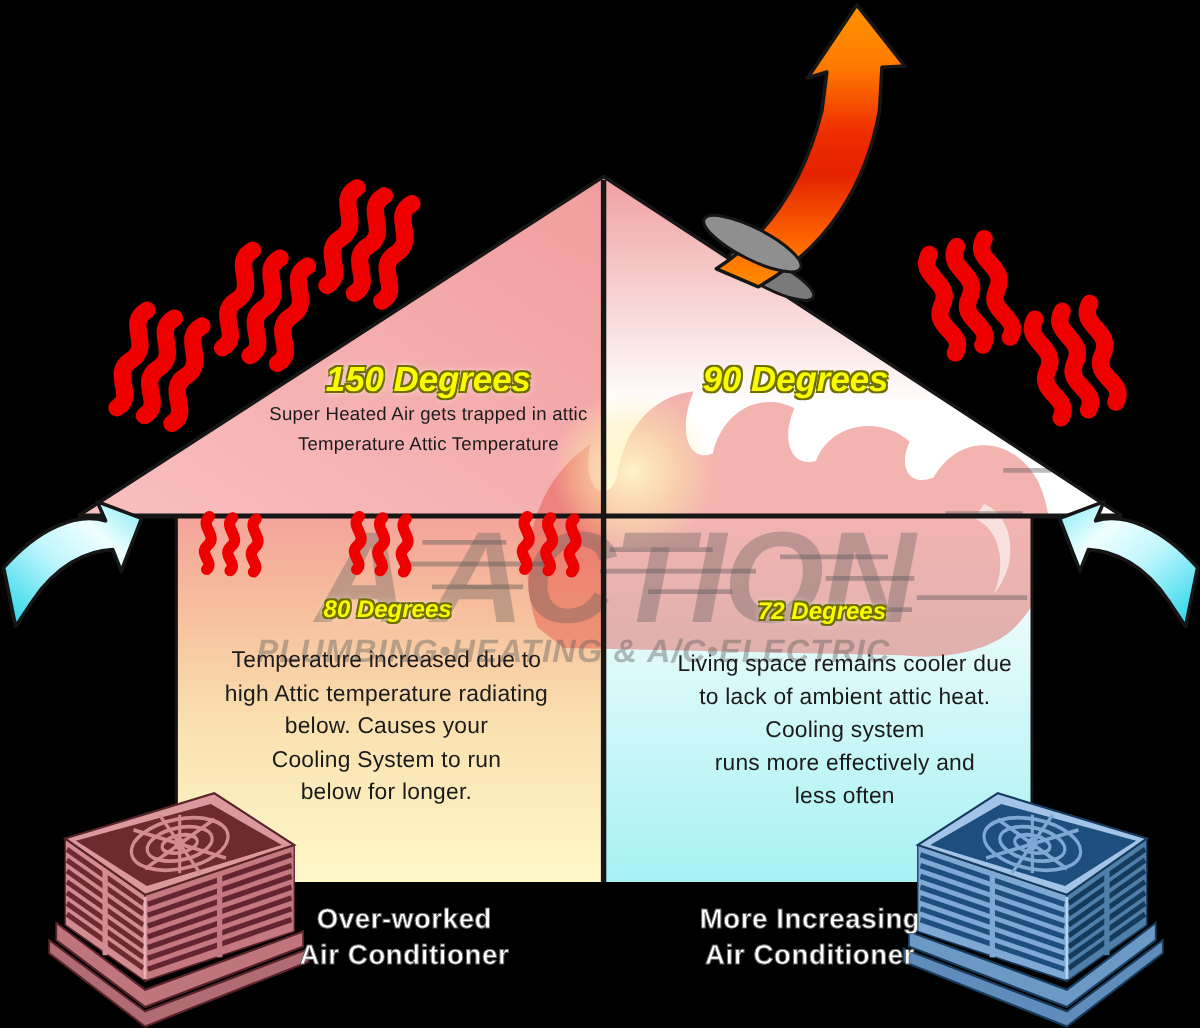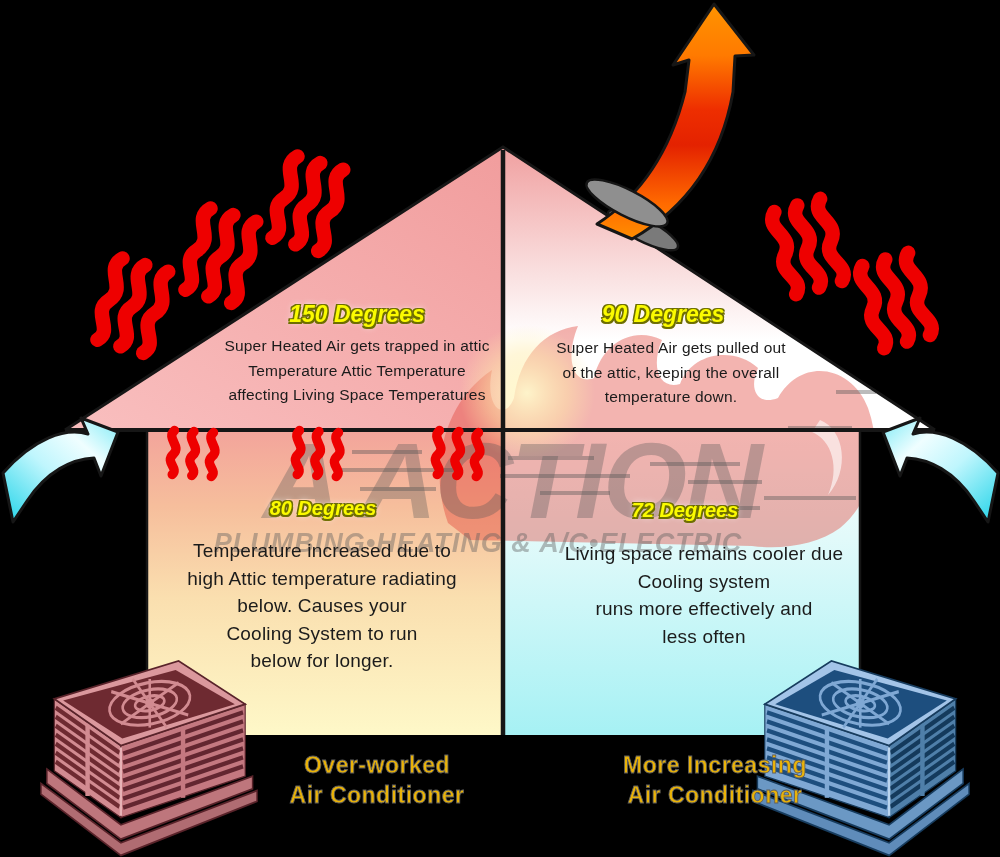--- a/index.html
+++ b/index.html
@@ -4,29 +4,29 @@
 <style>
   html,body{margin:0;padding:0;background:#000;}
   #stage{position:relative;width:1000px;height:857px;background:#000;overflow:hidden;
          font-family:"Liberation Sans",sans-serif;}
   #stage svg{position:absolute;left:0;top:0;}
   .deg{position:absolute;transform:translateX(-50%);font-weight:bold;font-style:italic;
        color:#FBFB00;white-space:nowrap;
        text-shadow:-1.5px -1.5px 0 #6e6e00, 1.5px -1.5px 0 #6e6e00,
                    -1.5px 1.5px 0 #6e6e00, 1.5px 1.5px 0 #6e6e00,
                    0 0 7px rgba(255,255,255,.95), 0 0 3px rgba(255,255,255,.9);}
-  .deg-sm{font-size:23px;}
+  .deg-sm{font-size:29px;}
   .deg-lg{font-size:20px;}
   .para{position:absolute;transform:translateX(-50%);text-align:center;color:#1b1b1b;}
   .para div{white-space:nowrap;}
   .para-attic{font-size:15.5px;line-height:24.5px;letter-spacing:.2px;}
   .para-living{font-size:19px;line-height:27.5px;letter-spacing:.2px;}
   .ac-label{position:absolute;transform:translateX(-50%);text-align:center;
             font-size:23px;line-height:30px;font-weight:bold;letter-spacing:.5px;
-            color:#eab308;-webkit-text-stroke:.8px #5e5e5e;white-space:nowrap;margin-left:40px;}
+            color:#ffffff;-webkit-text-stroke:.8px #5e5e5e;white-space:nowrap;}
   .wm-brand{font-family:"Liberation Sans",sans-serif;font-style:italic;font-weight:bold;
             font-size:108px;letter-spacing:-2px;fill:rgba(88,88,88,0.34);}
   .wm-tag{font-family:"Liberation Sans",sans-serif;font-style:italic;font-weight:bold;
           font-size:27px;letter-spacing:1px;fill:rgba(96,96,96,0.42);}
 </style>
 </head>
 <body>
 
 <div id="stage">
 
@@ -233,42 +233,37 @@
           <line x1="151" y1="30" x2="151" y2="84"></line>
     </g>
     <circle cx="151" cy="57" r="6" fill="#7FA8D4"></circle>
   </g>
 </svg>
 
   <div class="deg deg-sm" style="left:357px;top:301px">150 Degrees</div>
   <div class="para para-attic" style="left:357px;top:334px">
     <div>Super Heated Air gets trapped in attic</div>
     <div>Temperature Attic Temperature</div>
-    <div>affecting Living Space Temperatures</div>
   </div>
 
   <div class="deg deg-sm" style="left:663px;top:301px">90 Degrees</div>
-  <div class="para para-attic" style="left:671px;top:336px">
-    <div>Super Heated Air gets pulled out</div>
-    <div>of the attic, keeping the overall</div>
-    <div>temperature down.</div>
-  </div>
 
   <div class="deg deg-lg" style="left:323px;top:497px">80 Degrees</div>
   <div class="para para-living" style="left:322px;top:537px">
     <div>Temperature increased due to</div>
     <div>high Attic temperature radiating</div>
     <div>below. Causes your</div>
     <div>Cooling System to run</div>
     <div>below for longer.</div>
   </div>
 
   <div class="deg deg-lg" style="left:685px;top:499px">72 Degrees</div>
   <div class="para para-living" style="left:704px;top:540px">
     <div>Living space remains cooler due</div>
+    <div>to lack of ambient attic heat.</div>
     <div>Cooling system</div>
     <div>runs more effectively and</div>
     <div>less often</div>
   </div>
 
   <div class="ac-label" style="left:337px;top:750px">
     <div>Over-worked</div>
     <div>Air Conditioner</div>
   </div>
   <div class="ac-label" style="left:675px;top:750px">

